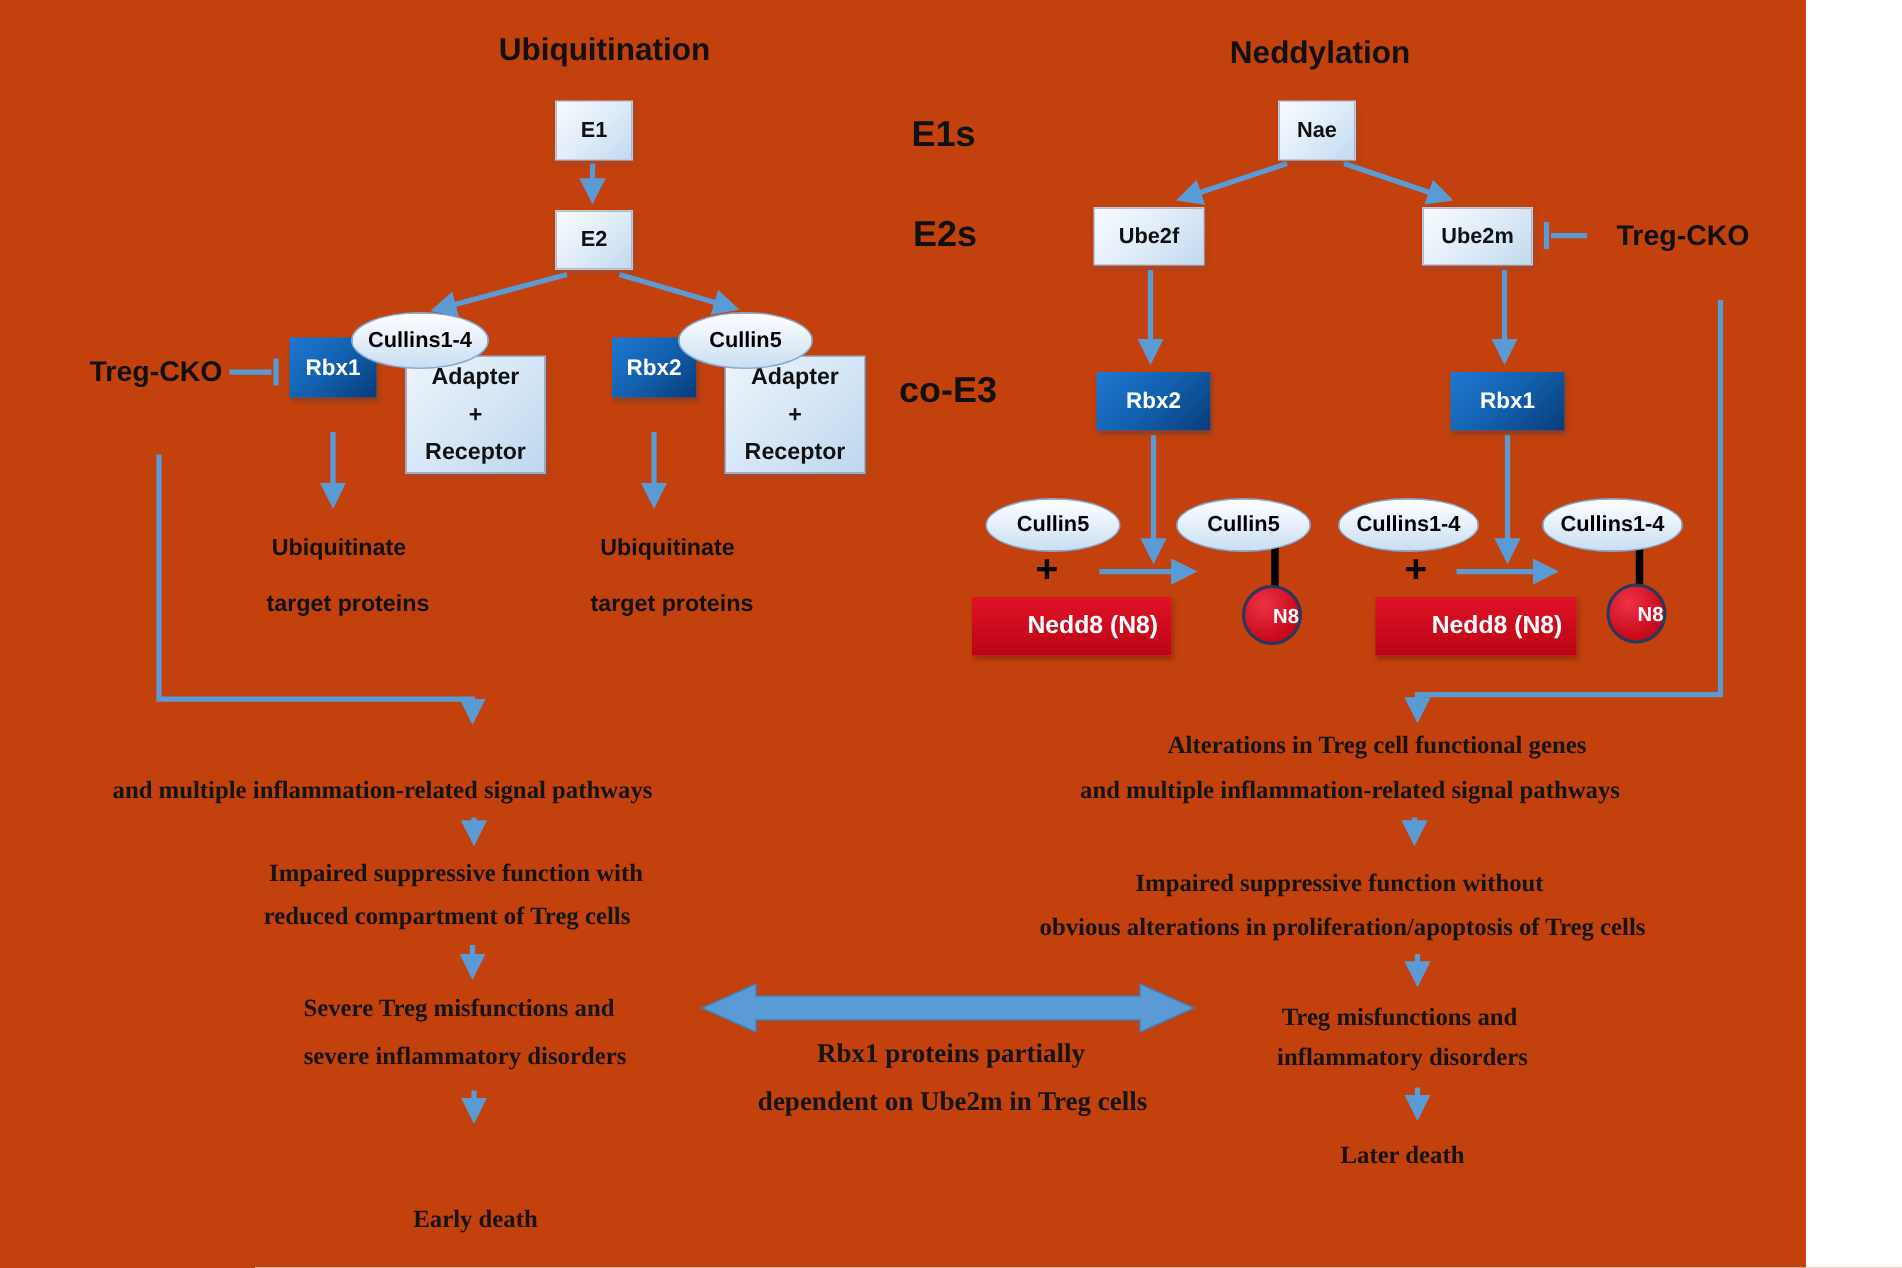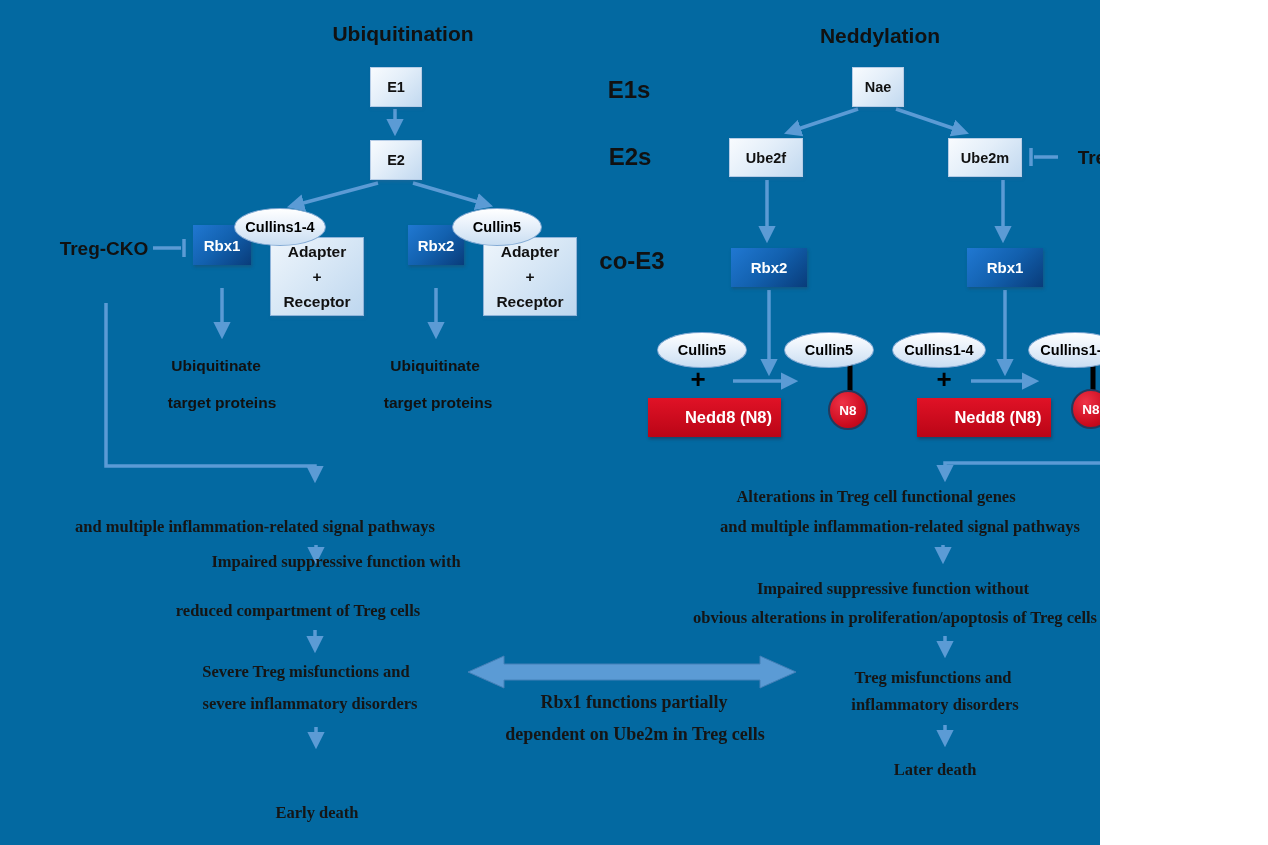--- a/index.html
+++ b/index.html
@@ -1,17 +1,17 @@
 <!DOCTYPE html>
 <html><head>
 <meta charset="utf-8">
 <style>
   html,body{margin:0;padding:0;background:#fff;}
   #figure{
-    position:relative;width:1100px;height:845px;background:#0369a1;overflow:hidden;
+    position:relative;width:1204px;height:845px;background:#c2410c;overflow:hidden;
     font-family:"Liberation Sans",sans-serif;color:#1a1a1a;
   }
   #connectors{position:absolute;left:0;top:0;width:1268px;height:845px;}
   .abs{position:absolute;}
   .ctr{transform:translateX(-50%);white-space:nowrap;}
   .title{font-size:21px;font-weight:bold;color:#111;}
   .stage{font-size:24px;font-weight:bold;color:#111;}
   .tcko{font-size:19px;font-weight:bold;color:#111;}
   .box-light{
     background:linear-gradient(135deg,#f8fbfe 0%,#e3eef9 45%,#c2d9f0 100%);
@@ -42,25 +42,25 @@
   .box-red{
     background:linear-gradient(to bottom,#e01226,#ba0516);
     box-shadow:1px 2px 3px rgba(60,10,10,0.35);
     display:flex;align-items:center;justify-content:center;
     font-weight:bold;font-size:16.5px;color:#fff;padding-left:28px;
   }
   .n8{
     border-radius:50%;
     background:radial-gradient(circle at 35% 30%,#ee3246 0%,#cb0b1e 65%,#a90414 100%);
     border:2.5px solid #223a5e;box-sizing:border-box;
-    display:flex;align-items:center;justify-content:center;
+    display:flex;align-items:center;justify-content:flex-end;
     font-weight:bold;font-size:13.5px;color:#fff;
   }
   .plus{font-size:26px;font-weight:bold;color:#000;}
-  .outcome{font-size:15.5px;font-weight:bold;color:#111;}
+  .outcome{font-size:15.5px;font-weight:bold;color:#111;margin-left:10px;}
   .flowtext{
     font-family:"Liberation Serif",serif;font-weight:bold;font-size:16.5px;color:#151515;
   }
   .caption{
     font-family:"Liberation Serif",serif;font-weight:bold;font-size:18px;color:#151515;
   }
 </style>
 </head>
 <body>
 
@@ -191,30 +191,30 @@
     <span>Nedd8 (N8)</span>
   </div>
   <div class="abs ellipse" style="left:1028px;top:332px;width:92px;height:34px;">
     <span>Cullins1-4</span>
   </div>
   <div class="abs n8" style="left:1071px;top:389px;width:40px;height:40px;">
     <span>N8</span>
   </div>
 
   <div class="abs ctr flowtext" style="left:255px;top:517px;">and multiple inflammation-related signal pathways</div>
-  <div class="abs ctr flowtext" style="left:304px;top:552px;margin-left:32px;">Impaired suppressive function with</div>
+  <div class="abs ctr flowtext" style="left:304px;top:572px;">Impaired suppressive function with</div>
   <div class="abs ctr flowtext" style="left:298px;top:601px;">reduced compartment of Treg cells</div>
   <div class="abs ctr flowtext" style="left:306px;top:662px;">Severe Treg misfunctions and</div>
   <div class="abs ctr flowtext" style="left:310px;top:694px;">severe inflammatory disorders</div>
   <div class="abs ctr flowtext" style="left:317px;top:755px;margin-top:48px;">Early death</div>
 
-  <div class="abs ctr flowtext" style="left:876px;top:487px;">Alterations in Treg cell functional genes</div>
+  <div class="abs ctr flowtext" style="left:918px;top:487px;">Alterations in Treg cell functional genes</div>
   <div class="abs ctr flowtext" style="left:900px;top:517px;">and multiple inflammation-related signal pathways</div>
   <div class="abs ctr flowtext" style="left:895px;top:608px;">obvious alterations in proliferation/apoptosis of Treg cells</div>
   <div class="abs ctr flowtext" style="left:893px;top:579px;">Impaired suppressive function without</div>
   <div class="abs ctr flowtext" style="left:933px;top:668px;">Treg misfunctions and</div>
   <div class="abs ctr flowtext" style="left:935px;top:695px;">inflammatory disorders</div>
   <div class="abs ctr flowtext" style="left:935px;top:760px;">Later death</div>
 
-  <div class="abs ctr caption" style="left:634px;top:692px;">Rbx1 functions partially</div>
+  <div class="abs ctr caption" style="left:634px;top:692px;">Rbx1 proteins partially</div>
   <div class="abs ctr caption" style="left:635px;top:724px;">dependent on Ube2m in Treg cells</div>
 
 </div>
 
 </body></html>

